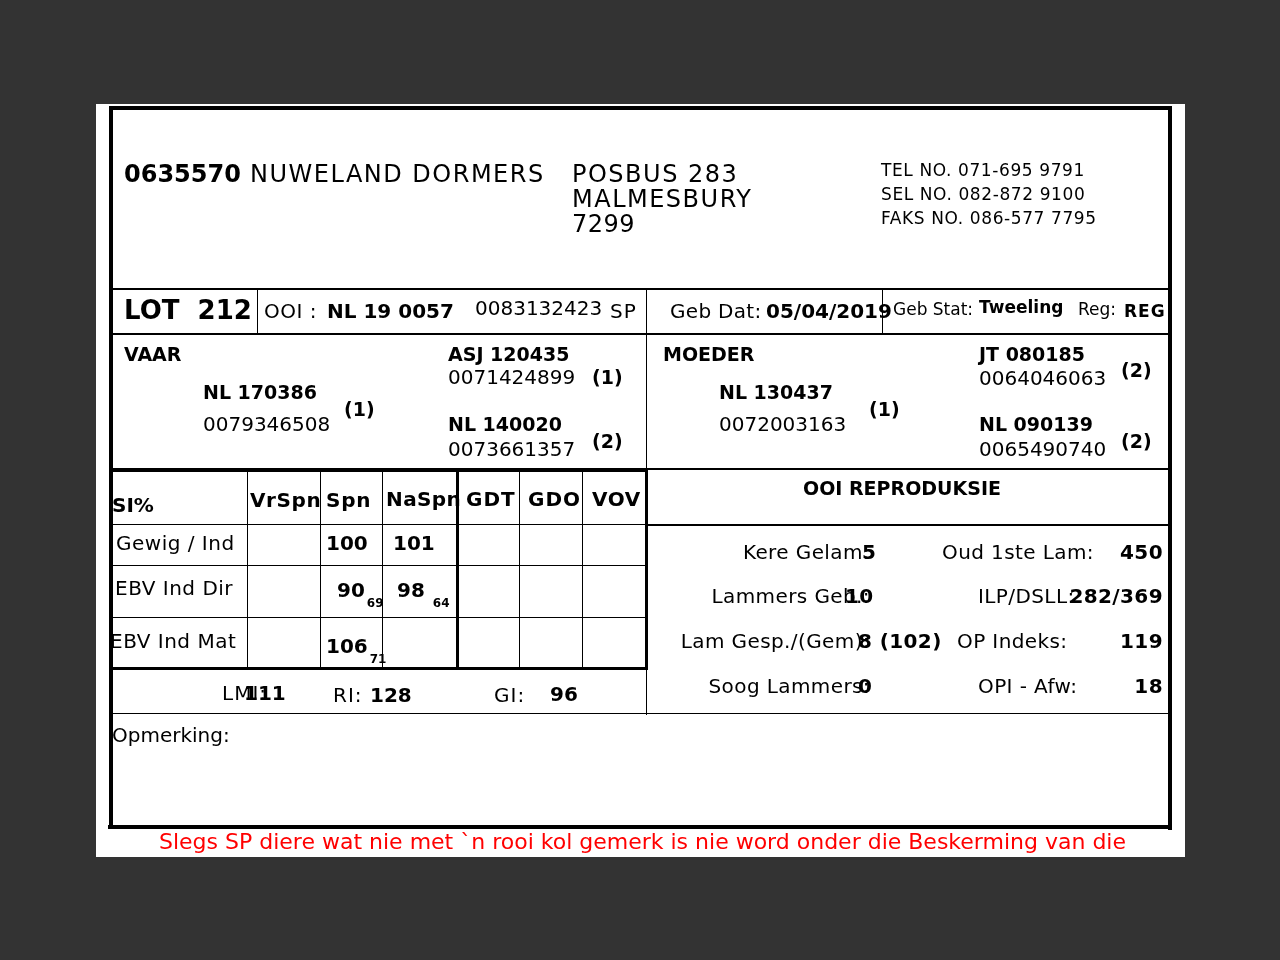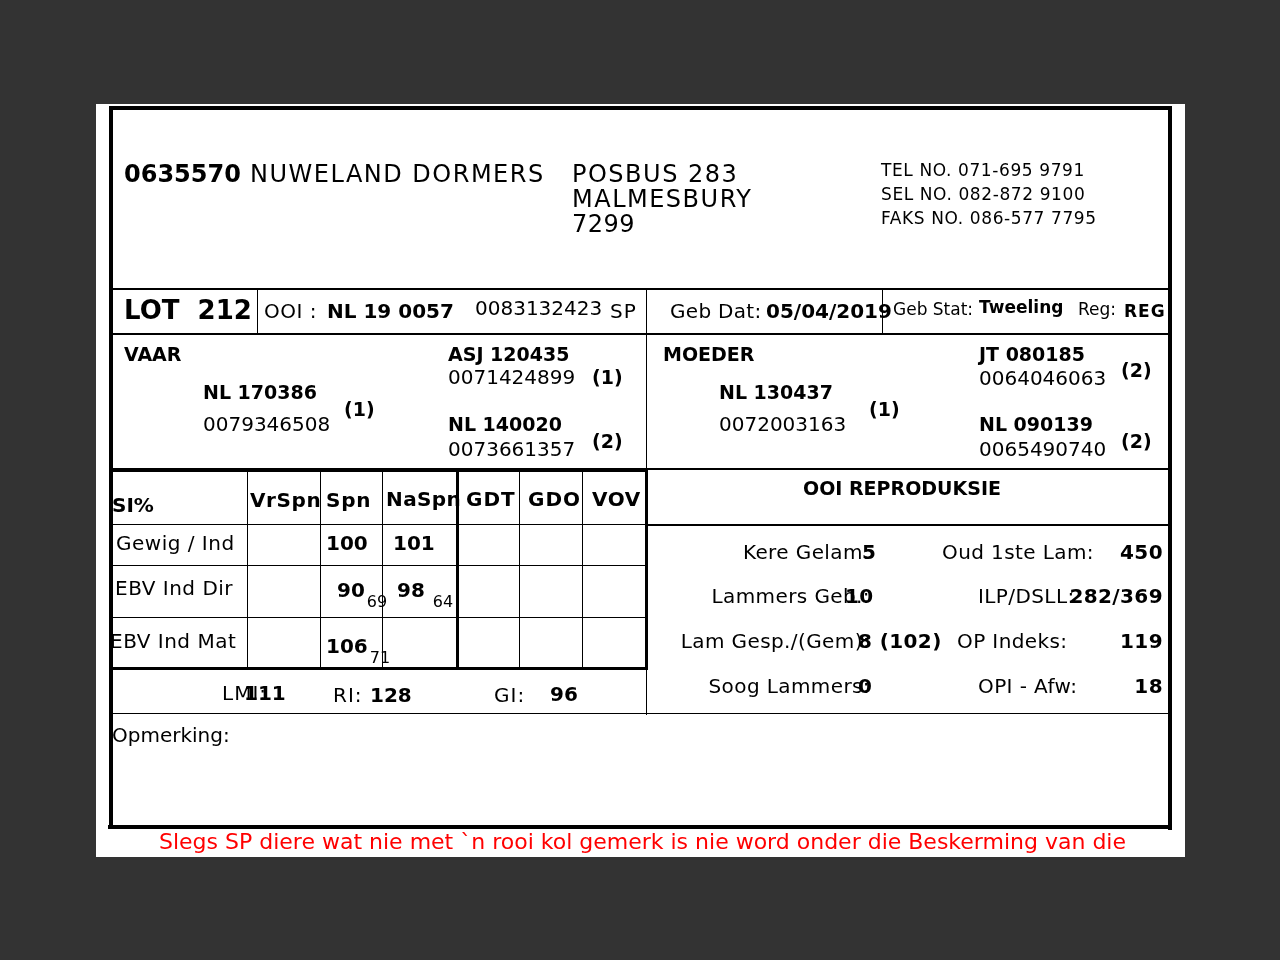--- a/index.html
+++ b/index.html
@@ -13,21 +13,21 @@
     .t-title { font-size: 29px; font-weight: bold; letter-spacing: 1px; }
     .t-hdr { font-size: 24px; letter-spacing: 1.5px; }
     .t-contact { font-size: 17px; letter-spacing: 0.6px; }
     .t-lot { font-size: 26px; font-weight: bold; }
     .t-mid { font-size: 20px; }
     .t-sm { font-size: 17px; }
     .t-ped-b { font-size: 19px; font-weight: bold; }
     .t-ped { font-size: 20px; }
     .t-cell { font-size: 20px; letter-spacing: 0.5px; }
     .t-cellb { font-size: 20px; font-weight: bold; }
-    .sub { font-size: 16px; font-weight: normal; }
+    .sub { font-size: 12px; font-weight: bold; }
     .t-rep { font-size: 20px; letter-spacing: 0.4px; }
     .red { color: #ff0000; font-size: 22px; }
   </style>
 </head>
 <body>
 
 <div class="page">
 
   <div class="hline" style="left:13px; top:2px; width:1062px; height:4px;"></div>
   <div class="vline" style="left:13px; top:2px; width:4px; height:722px;"></div>

